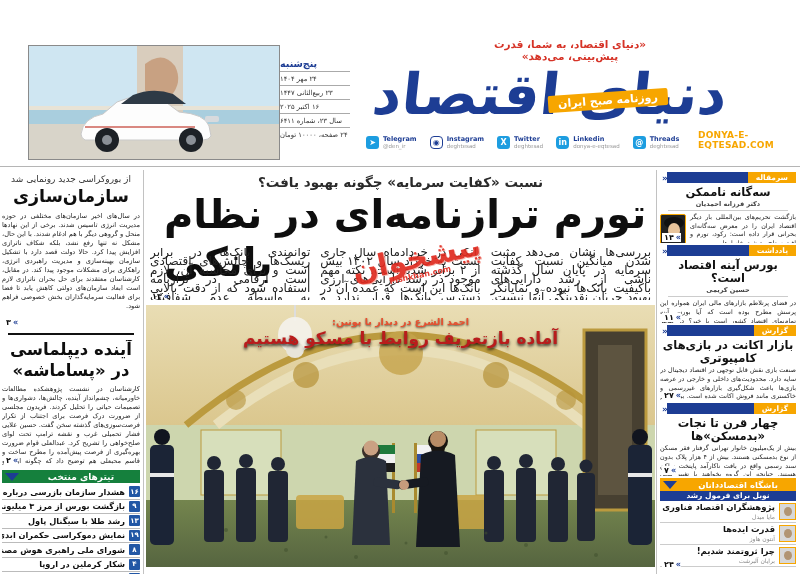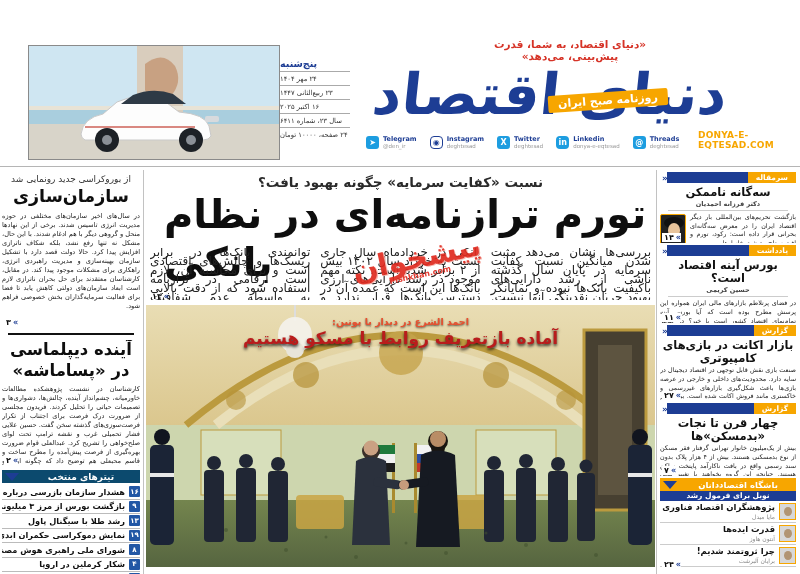--- a/index.html
+++ b/index.html
@@ -85,21 +85,21 @@
   .club-title{font-size:8.5px;font-weight:bold;color:#111;line-height:1.1;}
   .club-author{font-size:6px;color:#888;}
 
   
   .leftcol{left:2px;top:170px;width:138px;}
   .lc-kicker{text-align:center;font-size:9px;color:#333;margin:4px 0 2px;}
   .lc-title{text-align:center;font-size:17.5px;font-weight:bold;color:#0e0e0e;line-height:1.25;letter-spacing:-0.5px;}
   .lc-body{font-size:6.6px;line-height:9px;color:#222;text-align:justify;margin-top:4px;position:relative;}
   .lc-art{position:relative;overflow:hidden;}
   .lc-div{border-top:2px solid #111;margin:5px 6px;}
-  .sel-bar{display:flex;direction:rtl;align-items:center;background:#0c4a6e;height:13px;margin:4px 0 2px;}
+  .sel-bar{display:flex;direction:rtl;align-items:center;background:#15803d;height:13px;margin:4px 0 2px;}
   .sel-bar .sel-label{flex:1;text-align:center;color:#fff;font-size:9px;font-weight:bold;}
   .sel-item{display:flex;direction:rtl;align-items:center;gap:4px;border-bottom:1px solid #bbb;height:14.5px;}
   .sel-num{width:11px;height:11px;background:#2257a5;color:#fff;font-size:7px;font-weight:bold;display:flex;align-items:center;justify-content:center;border-radius:1px;flex:0 0 11px;}
   .sel-title{font-size:8.2px;font-weight:bold;color:#111;white-space:nowrap;overflow:hidden;}
 </style>
 </head>
 <body>
 
 <div class="page">
 

